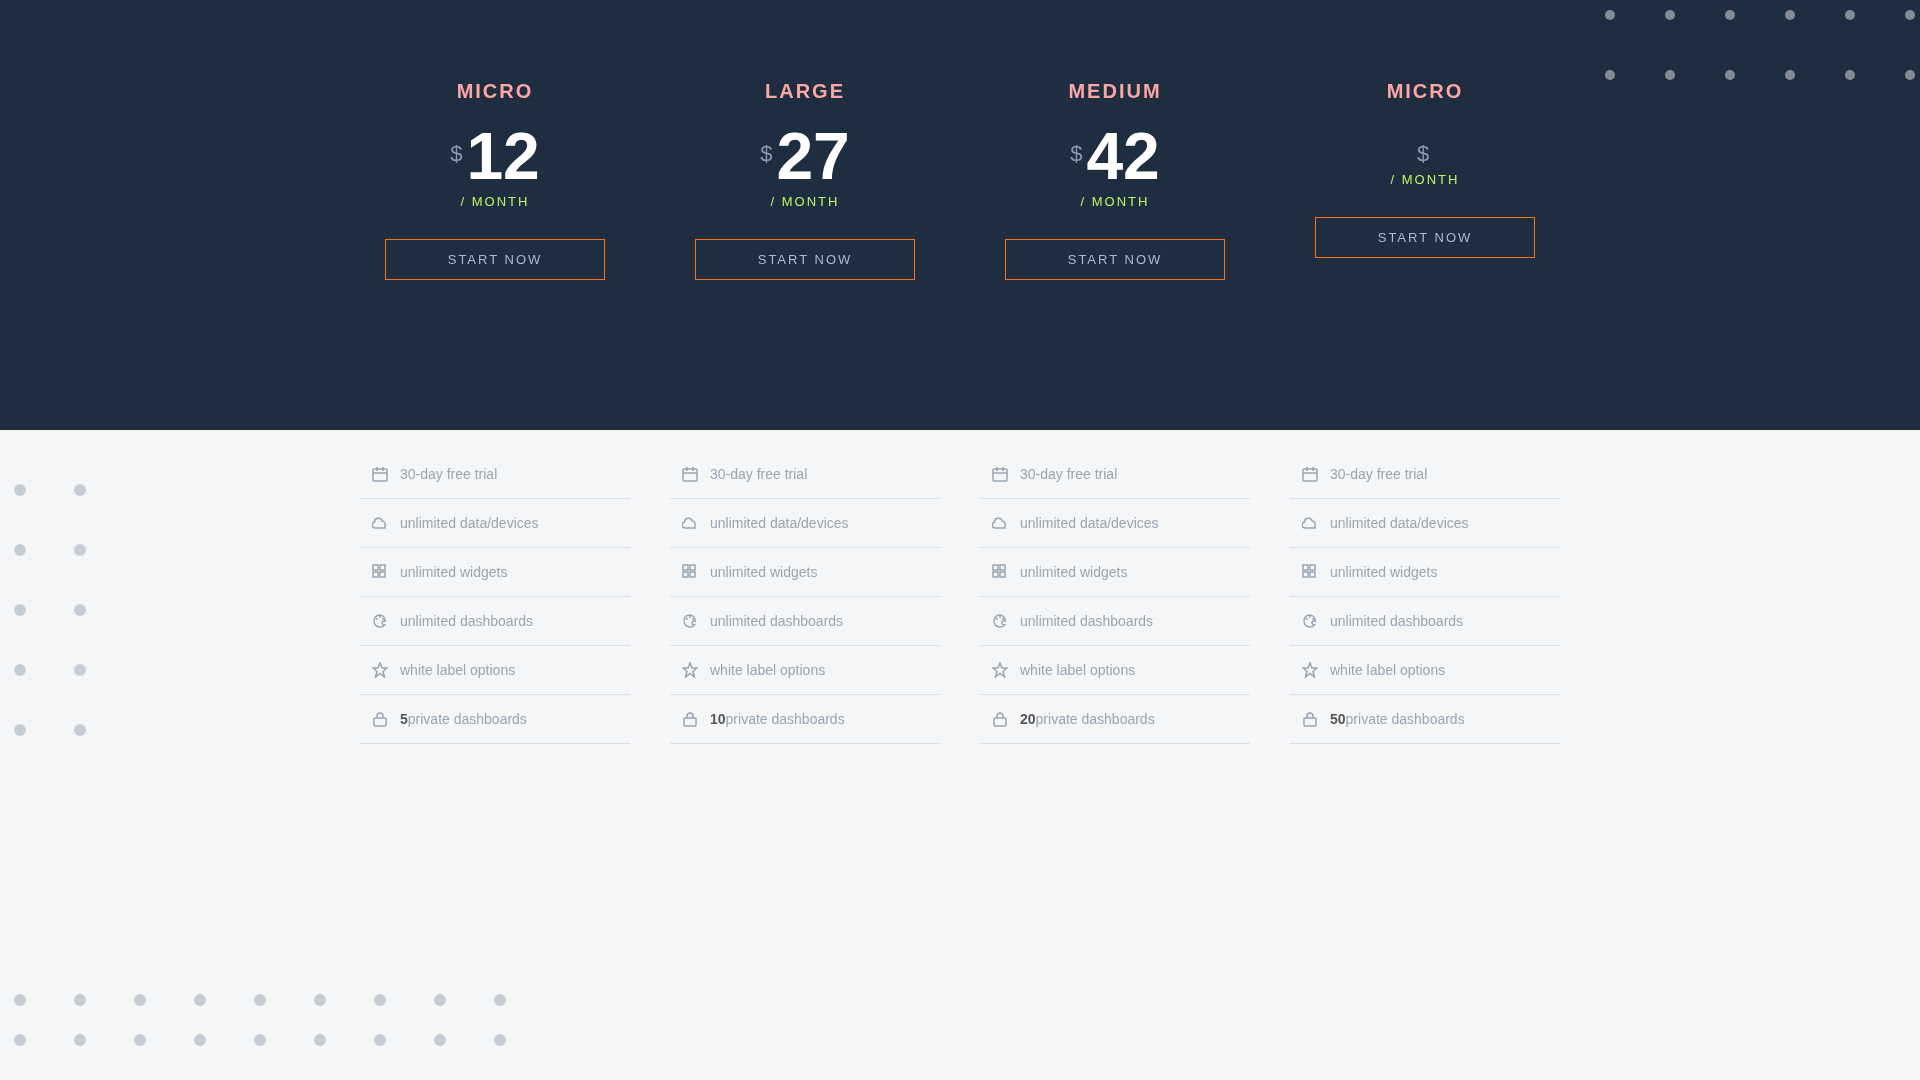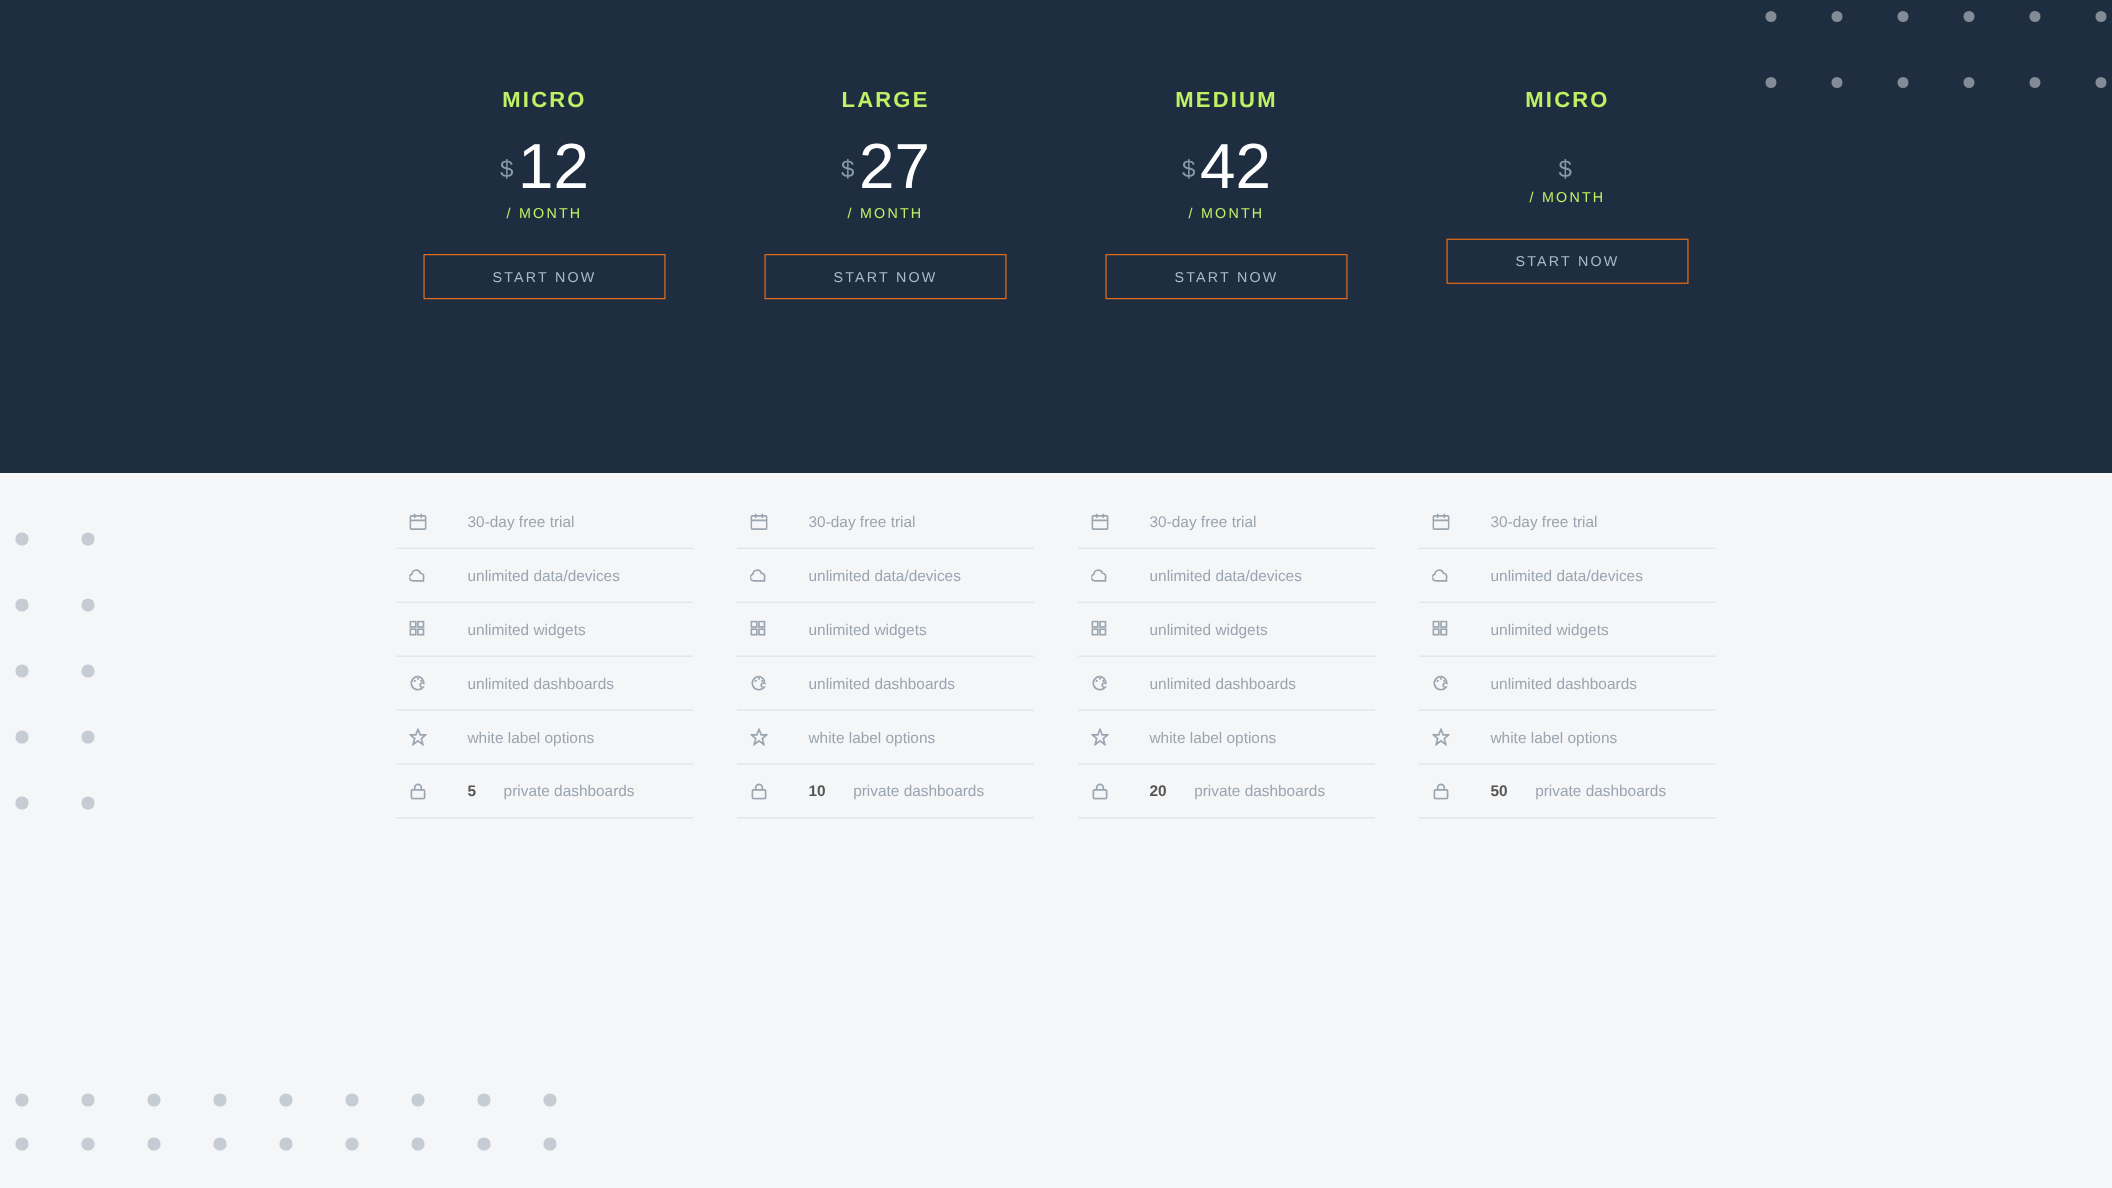--- a/index.html
+++ b/index.html
@@ -28,21 +28,21 @@
       width: 1200px;
       justify-content: space-between;
     }
 
     .plan-header {
       text-align: center;
       width: 270px;
     }
 
     .plan-name {
-      color: #bef264;
+      color: #fca5a5;
       font-size: 20px;
       font-weight: 600;
       letter-spacing: 2px;
       margin-bottom: 20px;
     }
 
     .price-wrapper {
       display: flex;
       align-items: flex-start;
       justify-content: center;
@@ -51,22 +51,22 @@
 
     .price-dollar {
       color: #8899aa;
       font-size: 22px;
       margin-top: 18px;
       margin-right: 4px;
     }
 
     .price-number {
       color: #fff;
-      font-size: 58px;
-      font-weight: 400;
+      font-size: 66px;
+      font-weight: 700;
       line-height: 1;
     }
 
     .price-period {
       color: #bef264;
       font-size: 13px;
       letter-spacing: 2px;
       text-align: center;
       margin-bottom: 30px;
     }
@@ -103,21 +103,20 @@
       width: 270px;
     }
 
     .feature-item {
       display: flex;
       align-items: center;
       padding: 14px 10px;
       border-bottom: 1px solid #dde0e5;
       color: #9aa5b0;
       font-size: 14px;
-      gap: 25px;
     }
 
     .feature-icon {
       width: 20px;
       height: 20px;
       margin-right: 10px;
       flex-shrink: 0;
       display: flex;
       align-items: center;
       justify-content: center;

